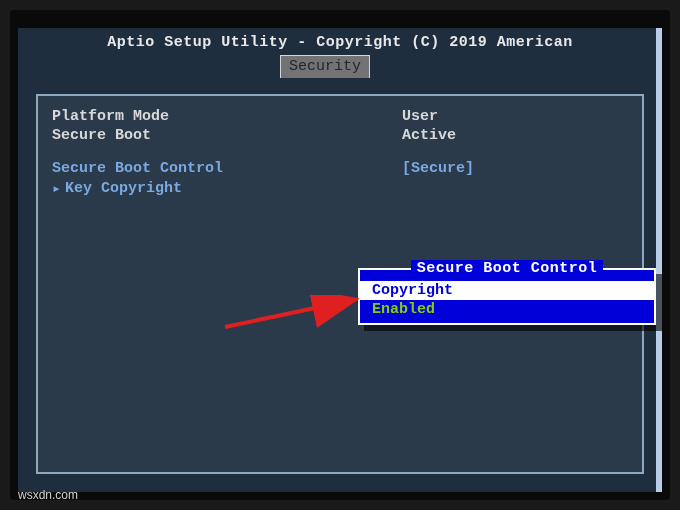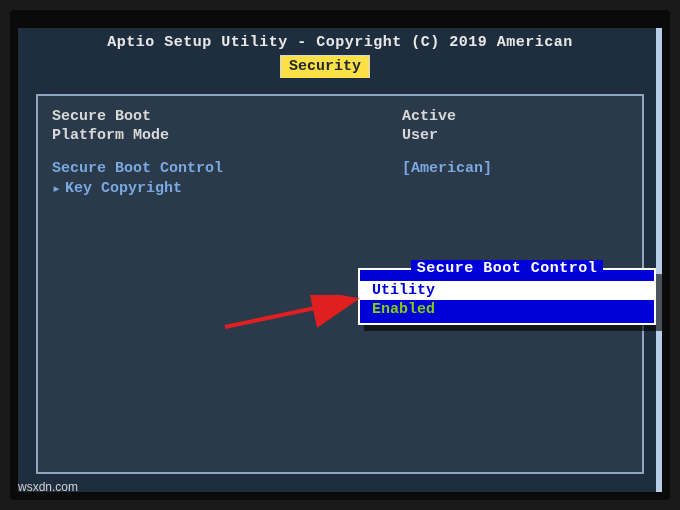--- a/index.html
+++ b/index.html
@@ -45,26 +45,26 @@
     }
     .tab-row {
       position: relative;
       height: 22px;
       margin: 0 14px;
     }
     .tab-active {
       position: absolute;
       left: 248px;
       top: 0;
-      background: #fde047;
+      background: #737373;
       color: #202830;
       padding: 2px 8px 3px 8px;
       border: 1px solid #d0d8e0;
       border-bottom: none;
-      font-weight: bold;
+      font-weight: normal;
     }
     .main-panel {
       position: absolute;
       top: 66px;
       left: 18px;
       right: 18px;
       bottom: 18px;
       border: 2px solid #8fa8c0;
       background: #2a3a4a;
       padding: 12px 14px;
@@ -152,21 +152,21 @@
       position: absolute;
       top: 0;
       right: 0;
       width: 6px;
       height: 100%;
       background: #b8cee8;
     }
     
     .watermark {
       position: absolute;
-      bottom: 16px;
+      bottom: 8px;
       left: 18px;
       color: #d0d0d0;
       font-family: Arial, sans-serif;
       font-size: 12px;
     }
   </style>
 </head>
 <body>
 
 <div class="screen-frame">
@@ -174,53 +174,53 @@
 
     <div class="header-bar">Aptio Setup Utility - Copyright (C) 2019 American</div>
 
     <div class="tab-row">
       <div class="tab-active">Security</div>
     </div>
 
     <div class="main-panel">
 
       <div class="info-row">
+        <span class="info-label">Platform Mode</span>
+        <span class="info-value">User</span>
+      </div>
+
+      <div class="info-row">
         <span class="info-label">Secure Boot</span>
         <span class="info-value">Active</span>
       </div>
 
-      <div class="info-row">
-        <span class="info-label">Platform Mode</span>
-        <span class="info-value">User</span>
-      </div>
-
       <div class="spacer"></div>
 
       <div class="info-row">
         <span class="setting-label">Secure Boot Control</span>
-        <span class="setting-value">[American]</span>
+        <span class="setting-value">[Secure]</span>
       </div>
 
       <div class="submenu-row">
         <span class="submenu-indicator">▸</span>
         <span>Key Copyright</span>
       </div>
 
     </div>
 
     <div class="edge-strip"></div>
 
   </div>
 </div>
 
 <div class="popup">
   <div class="popup-title-wrap">
     <span class="popup-title">Secure Boot Control</span>
   </div>
-  <div class="popup-option selected">Utility</div>
+  <div class="popup-option selected">Copyright</div>
   <div class="popup-option">Enabled</div>
   <div class="popup-bottom-pad"></div>
 </div>
 
 <svg class="arrow-overlay" width="150" height="40">
   <defs>
     <marker id="ah" markerWidth="12" markerHeight="12" refX="9" refY="5" orient="auto">
       <polygon points="0 0, 12 5, 0 10" fill="#e02020"></polygon>
     </marker>
   </defs>

